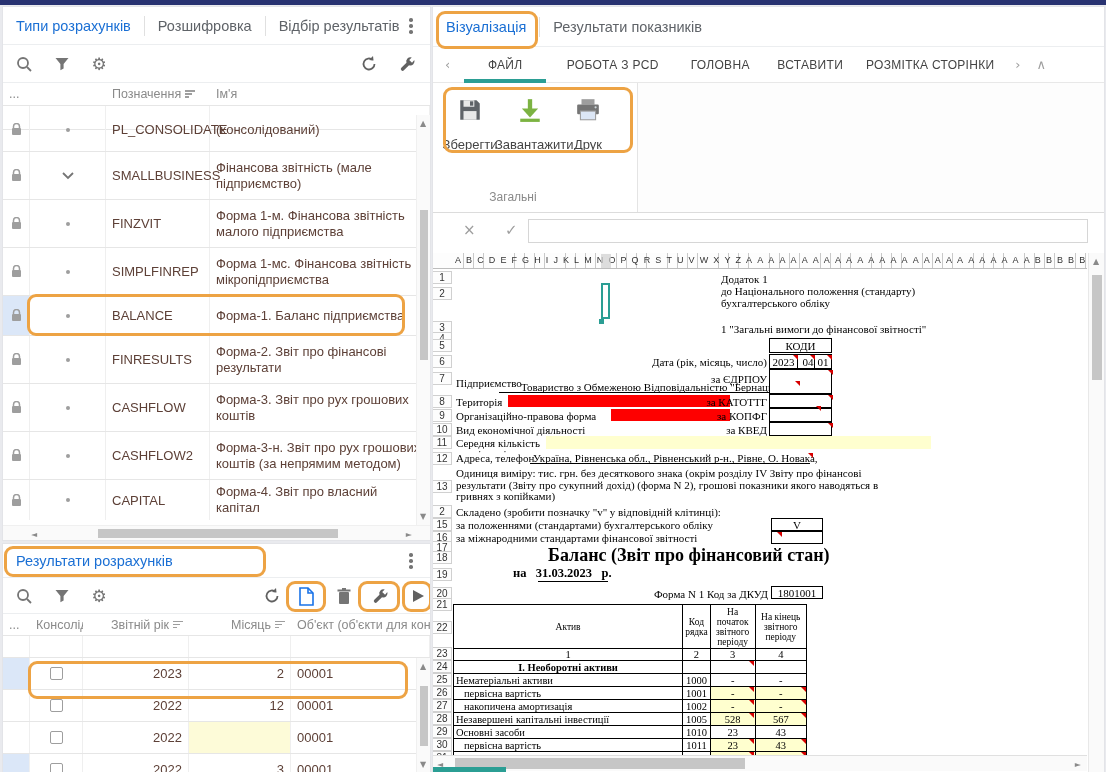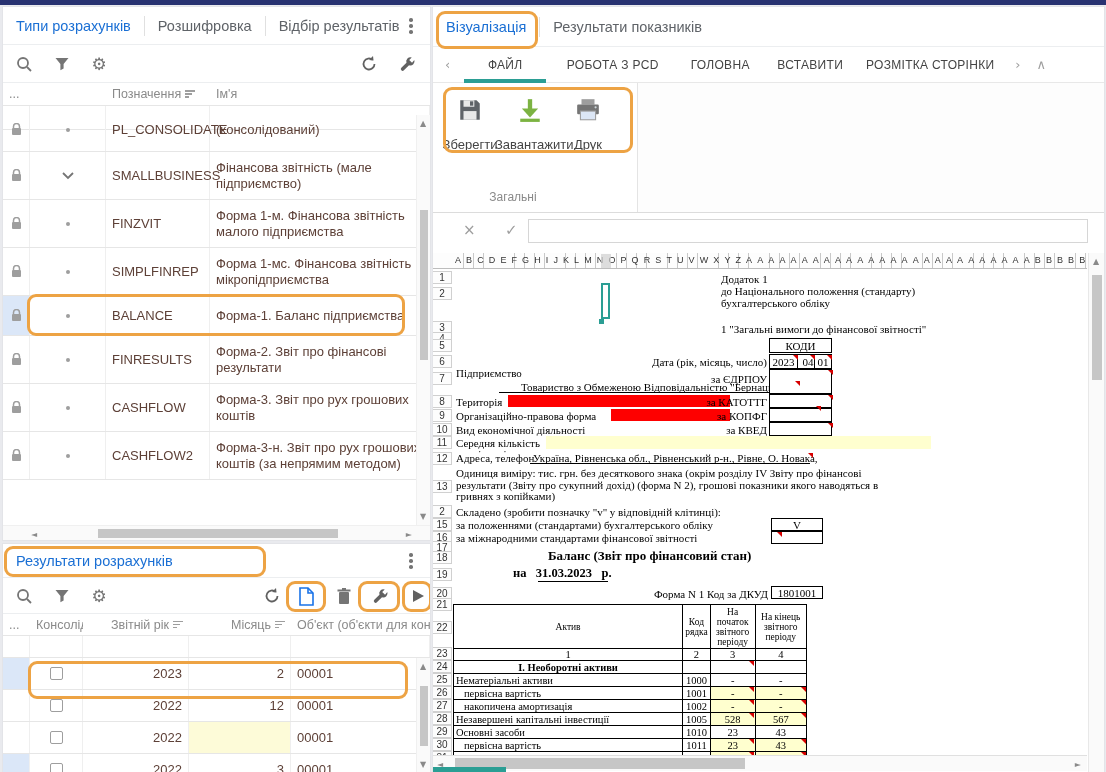--- a/index.html
+++ b/index.html
@@ -271,20 +271,33 @@
             <path d="M2.5 5V3.5a3 3 0 0 1 6 0V5" fill="none" stroke="#9e9e9e" stroke-width="1.5"></path>
             <rect x="1" y="5" width="9" height="7" rx="1" fill="#9e9e9e"></rect>
           </svg>
         </div>
         <div class="cell c-marker">
           <span class="bullet"></span>
         </div>
         <div class="cell c-desig">CASHFLOW2</div>
         <div class="cell c-name">Форма-3-н. Звіт про рух грошових коштів (за непрямим методом)</div>
       </div>
+      <div class="trow" style="min-height: 36px;">
+        <div class="cell c-lock">
+          <svg width="11" height="13" viewBox="0 0 11 13">
+            <path d="M2.5 5V3.5a3 3 0 0 1 6 0V5" fill="none" stroke="#9e9e9e" stroke-width="1.5"></path>
+            <rect x="1" y="5" width="9" height="7" rx="1" fill="#9e9e9e"></rect>
+          </svg>
+        </div>
+        <div class="cell c-marker">
+          <span class="bullet"></span>
+        </div>
+        <div class="cell c-desig">CAPITAL</div>
+        <div class="cell c-name">Форма-4. Звіт про власний капітал</div>
+      </div>
     </div>
   <div class="vscroll" style="top:108px; bottom:15px;">
     <span class="sb-arrow" style="top:4px;left:3px;">▲</span>
     <span class="sb-arrow" style="bottom:4px;left:3px;">▼</span>
     <div class="thumb" style="left:3px;width:8px;top:95px;height:150px;"></div>
   </div>
   <div class="hscroll" style="bottom:0;">
     <span class="sb-arrow" style="left:28px;top:4px;">◄</span>
     <span class="sb-arrow" style="right:18px;top:4px;">►</span>
     <div class="thumb" style="top:3px;height:9px;left:95px;width:240px;"></div>
@@ -514,21 +527,21 @@
       <div class="fbox" style="left:336px;top:85px;width:29px;height:15px;">
           <span>2023</span>
         </div>
       <div class="fbox" style="left:364px;top:85px;width:22px;height:15px;">
           <span>04</span>
         </div>
       <div class="fbox" style="left:381px;top:85px;width:18px;height:15px;">
           <span>01</span>
         </div>
 
-      <div class="ftext" style="left:23px;top:99px;">Підприємство</div>
+      <div class="ftext" style="left:23px;top:109px;">Підприємство</div>
       <div class="ftext" style="left:88px;top:113px;">Товариство з Обмеженою Відповідальністю "Бернацький"</div>
       <div class="uline" style="left:66px;top:113px;width:298px;height:11px;"></div>
       <div class="ftext fright" style="left:234px;top:105px;width:100px;">за ЄДРПОУ</div>
       <div class="fbox" style="left:336px;top:100px;width:63px;height:25px;"></div>
 
       <div class="ftext" style="left:23px;top:128px;">Територія</div>
       <div class="redbar" style="left:75px;top:126px;width:222px;height:12px;"></div>
       <div class="ftext fright" style="left:234px;top:128px;width:100px;">за КАТОТТГ</div>
       <div class="fbox" style="left:336px;top:125px;width:63px;height:14px;"></div>
 
@@ -554,21 +567,21 @@
       <div class="ftext" style="left:23px;top:199px;width:450px;white-space:normal;line-height:11.5px;">Одиниця виміру: тис. грн. без десяткового знака  (окрім розділу IV Звіту про фінансові результати (Звіту про сукупний дохід) (форма N 2), грошові показники якого наводяться в гривнях з копійками)</div>
 
       <div class="ftext" style="left:23px;top:238px;">Складено (зробити позначку "v" у відповідній клітинці):</div>
       <div class="ftext" style="left:23px;top:251px;">за положеннями (стандартами) бухгалтерського обліку</div>
       <div class="fbox" style="left:338px;top:249px;width:52px;height:13px;">
           <span>V</span>
         </div>
       <div class="ftext" style="left:23px;top:264px;">за міжнародними стандартами фінансової звітності</div>
       <div class="fbox" style="left:338px;top:262px;width:52px;height:13px;"></div>
 
-      <div class="ftext fbold" style="left:115px;top:281px;font-size:13px;">Баланс (Звіт про фінансовий стан)</div>
+      <div class="ftext fbold" style="left:115px;top:281px;font-size:18px;">Баланс (Звіт про фінансовий стан)</div>
       <div class="ftext fbold" style="left:80px;top:299px;font-size:12.5px;">
         <span>на</span>&nbsp;&nbsp;&nbsp;<span>31.03.2023</span>&nbsp;&nbsp;&nbsp;<span>р.</span>
       </div>
       <div class="uline" style="left:105px;top:300px;width:70px;height:13px;"></div>
       <div class="ftext fright" style="left:180px;top:320px;width:155px;">Форма N 1  Код за ДКУД</div>
       <div class="fbox" style="left:338px;top:317px;width:52px;height:13px;">
           <span>1801001</span>
         </div>
 
       <table id="balance-table" style="left:20px;top:335px;width:354px;">

